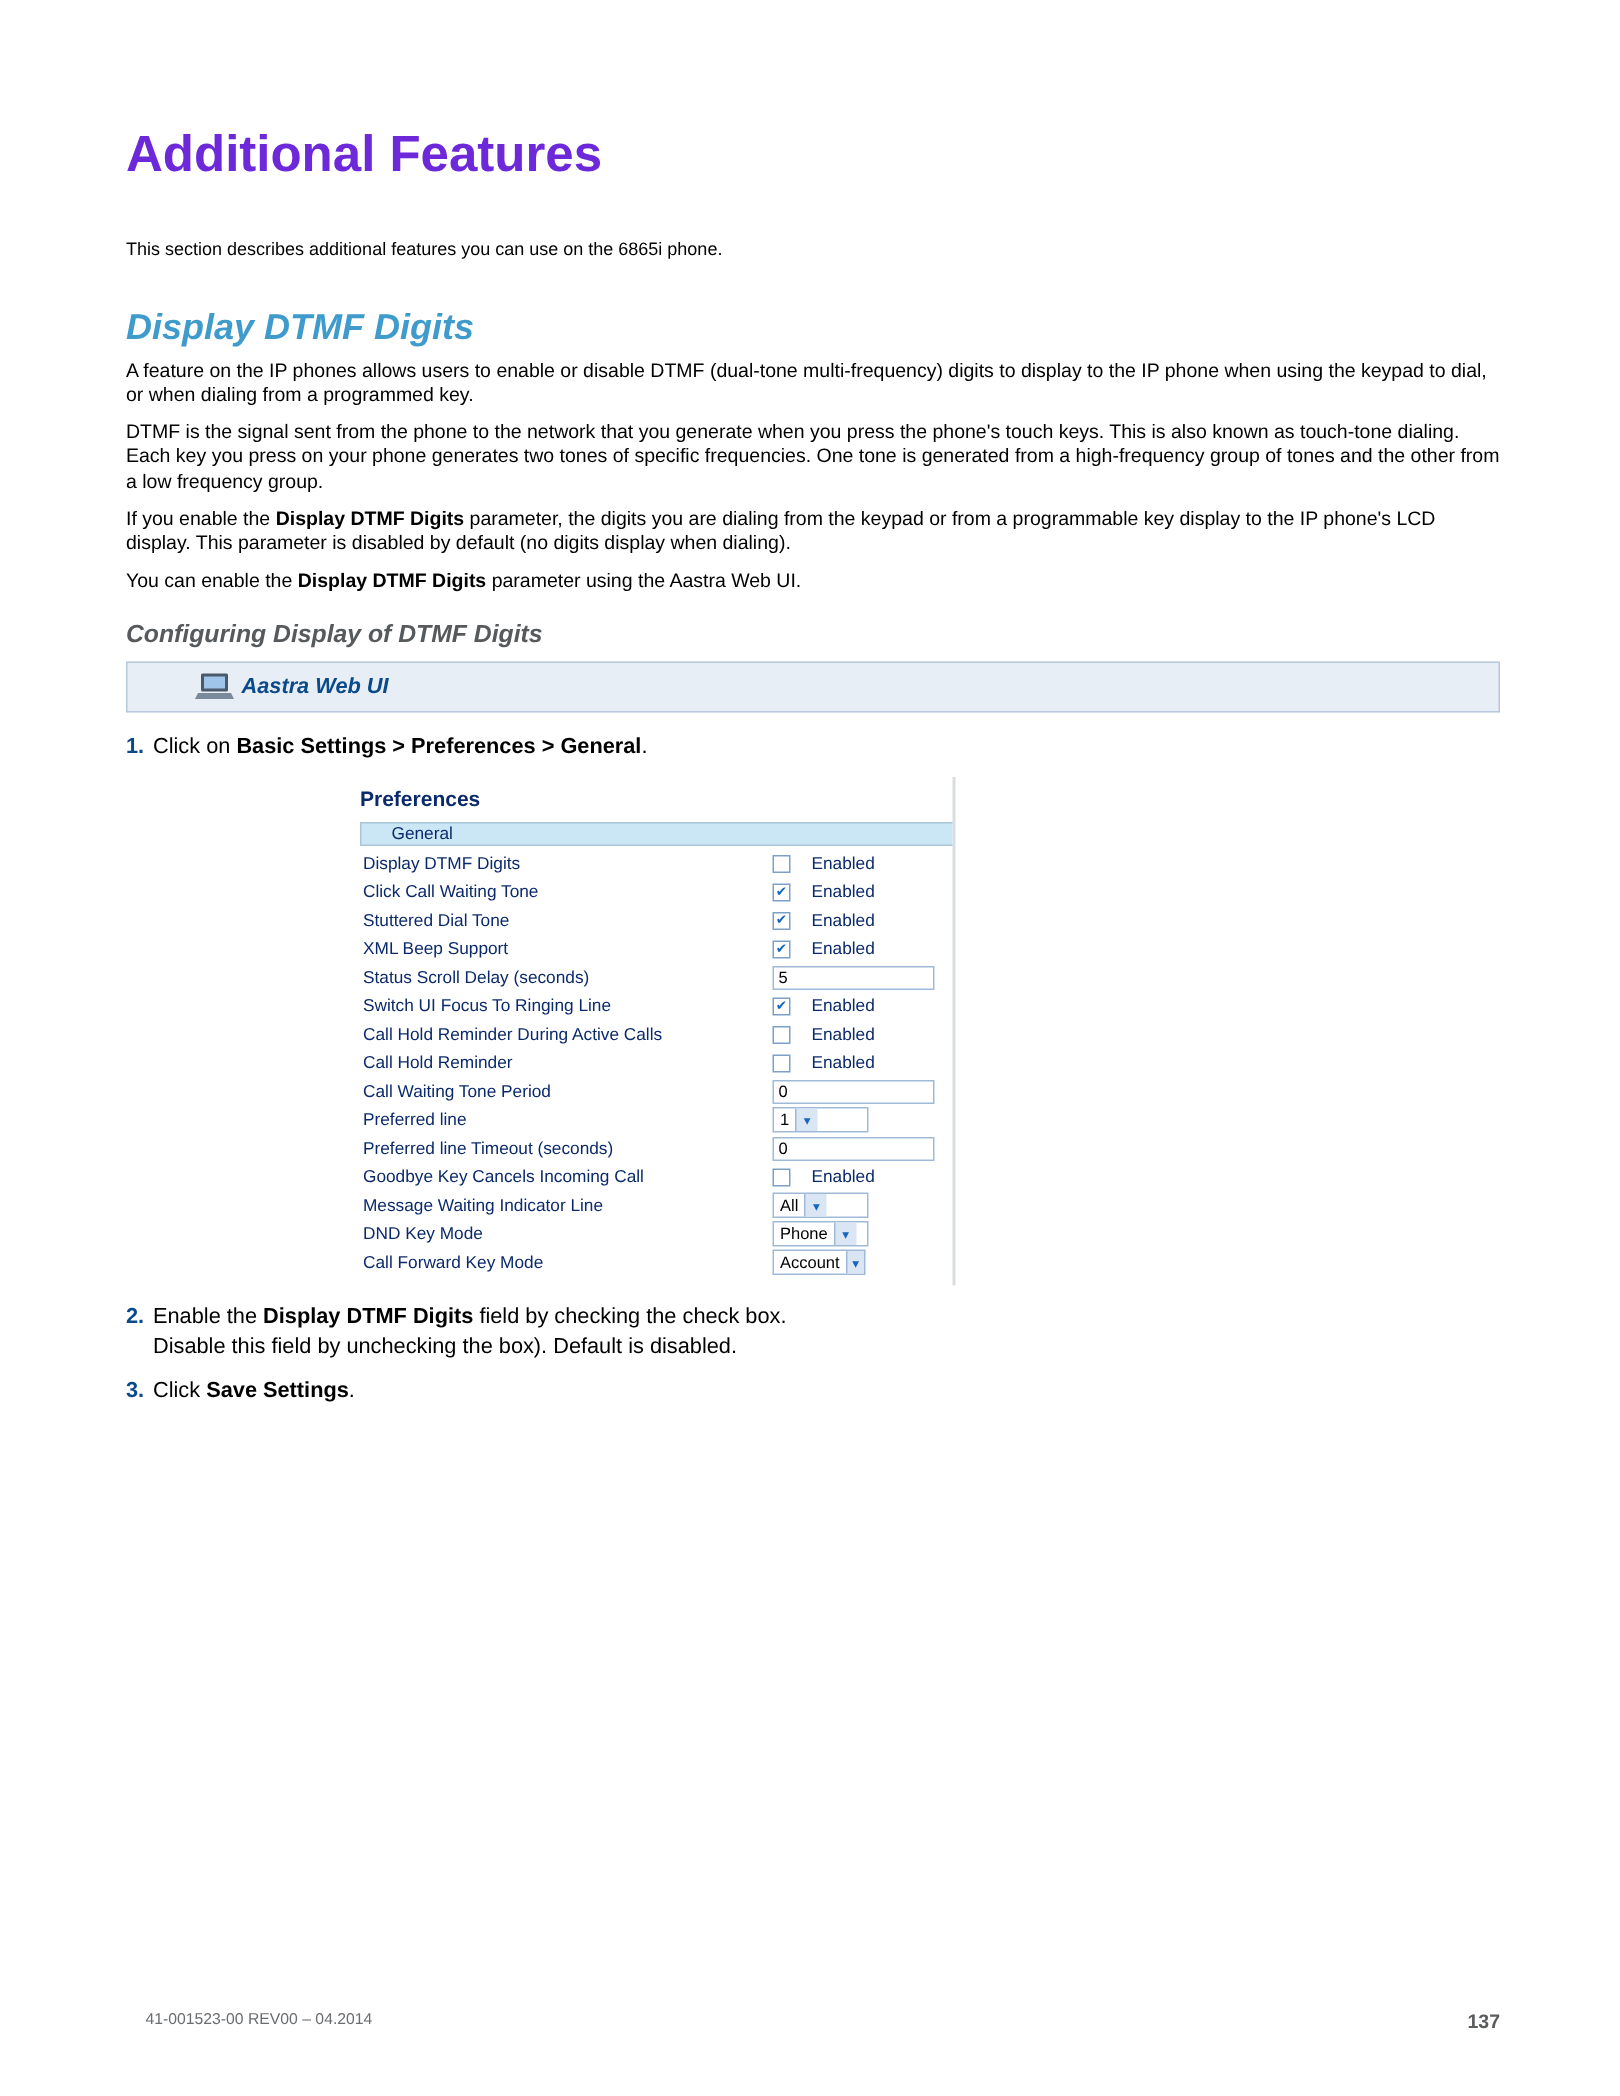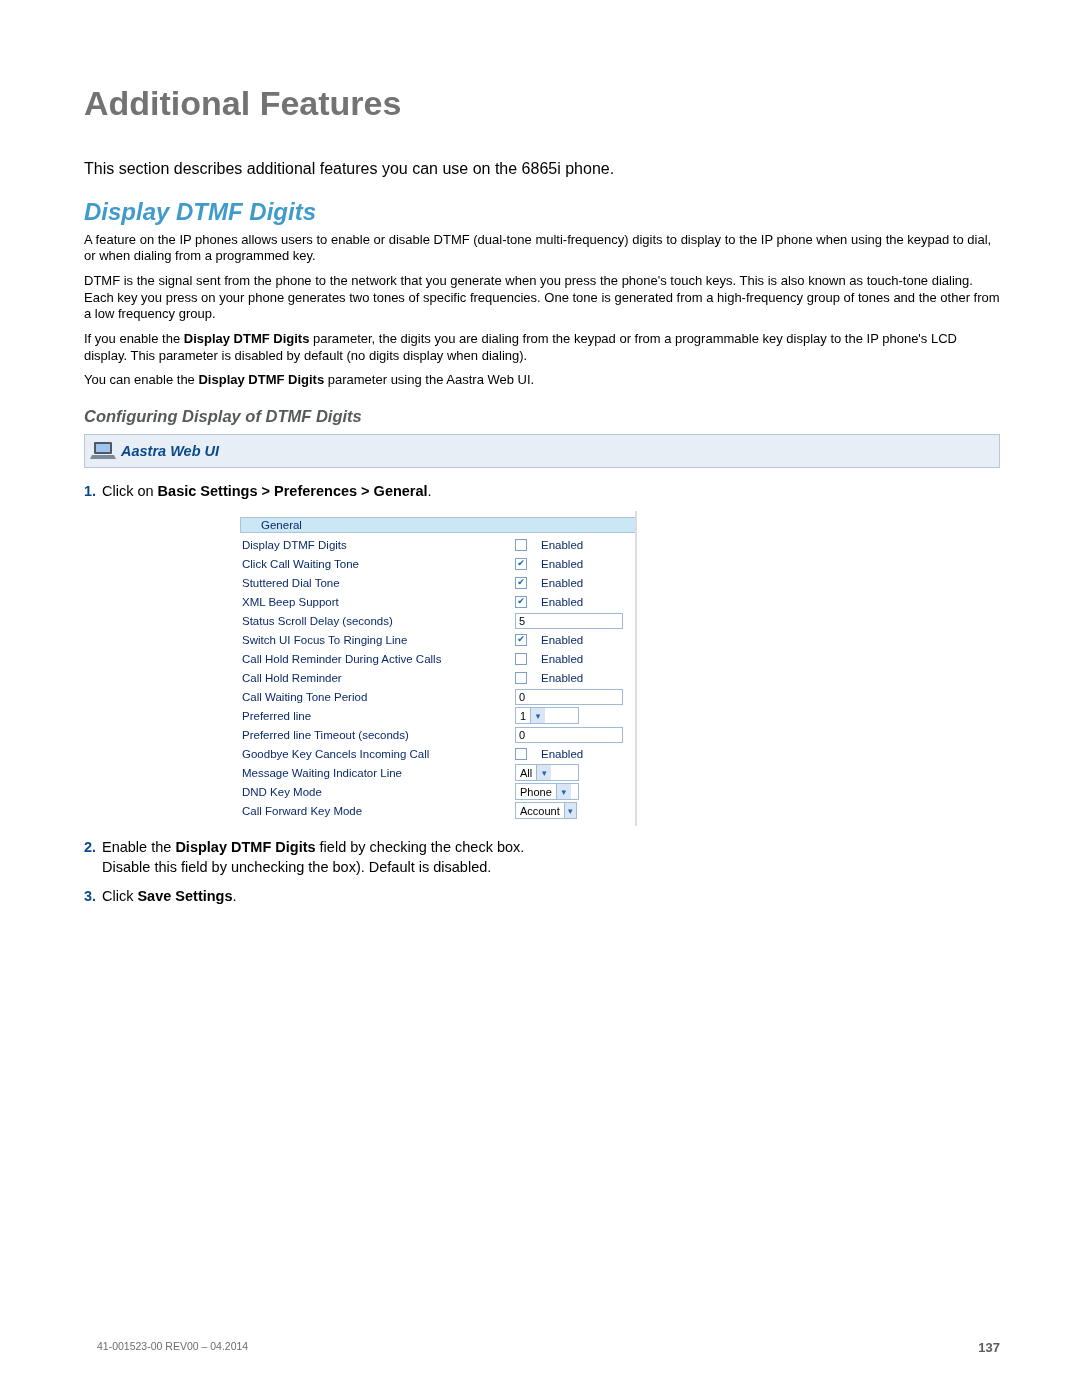--- a/index.html
+++ b/index.html
@@ -6,28 +6,28 @@
   body {
     background: #ffffff;
     font-family: "Myriad Pro", "Segoe UI", Arial, sans-serif;
     color: #000;
     width: 1080px;
     height: 1397px;
     position: relative;
     padding: 84px 80px 40px 84px;
   }
   h1.main {
-    color: #737373;
+    color: #6d28d9;
     font-weight: 700;
     font-size: 34px;
     margin-bottom: 36px;
   }
   .intro {
-    font-size: 16px;
-    margin-bottom: 18px;
+    font-size: 12px;
+    margin-bottom: 30px;
     line-height: 1.3;
   }
   h2.section {
     color: #3f9bcc;
     font-style: italic;
     font-weight: 700;
     font-size: 24px;
     margin-bottom: 6px;
   }
   p.body {
@@ -44,20 +44,21 @@
     margin-bottom: 8px;
   }
   .webui-bar {
     background: #e8eef6;
     border: 1px solid #b9c7dd;
     display: flex;
     align-items: center;
     height: 34px;
     margin-bottom: 14px;
     width: 100%;
+    padding-left: 40px;
   }
   .webui-bar .icon-slot {
     width: 36px;
     height: 34px;
     display: flex;
     align-items: center;
     justify-content: center;
   }
   .webui-bar .label {
     color: #0b4a8a;
@@ -215,20 +216,21 @@
   <span class="label">Aastra Web UI</span>
 </div>
 
 <ol class="steps">
   <li>
     <span>Click on </span><b>Basic Settings &gt; Preferences &gt; General</b><span>.</span>
   </li>
 </ol>
 
 <div class="screenshot">
+  <div class="prefs-title">Preferences</div>
   <div class="general-header">General</div>
 
   <div class="pref-row">
     <div class="pref-label">Display DTMF Digits</div>
     <div class="pref-ctrl">
         <span class="cb"></span>
         <span class="enabled-txt">Enabled</span>
       </div>
   </div>
   <div class="pref-row">

